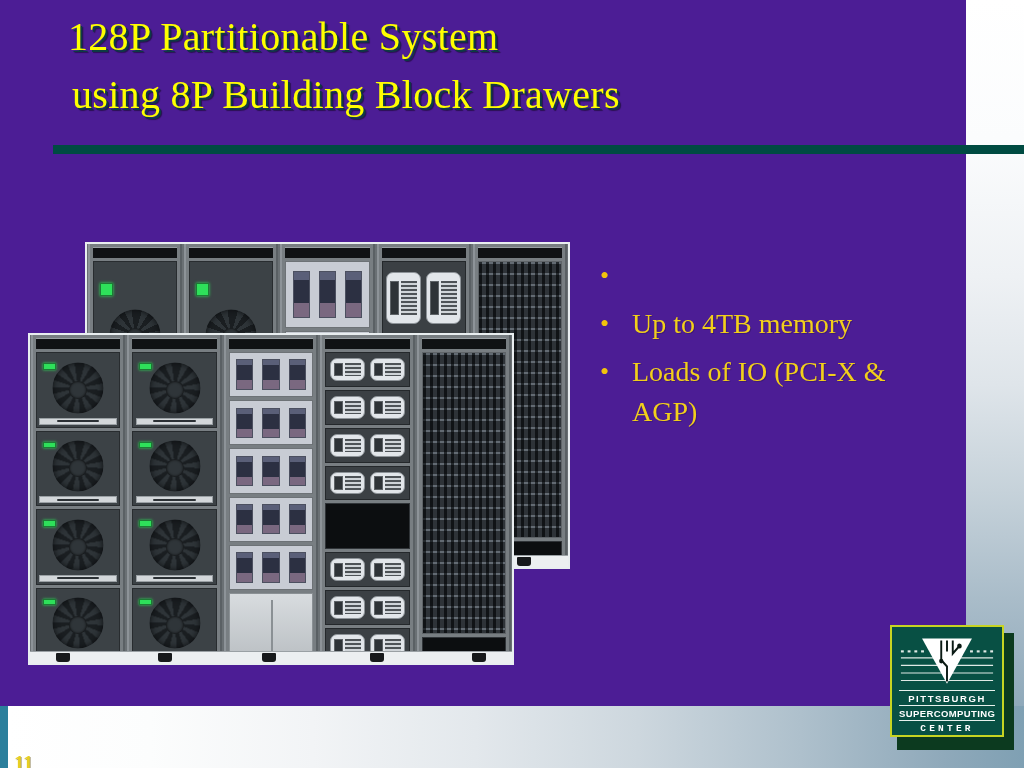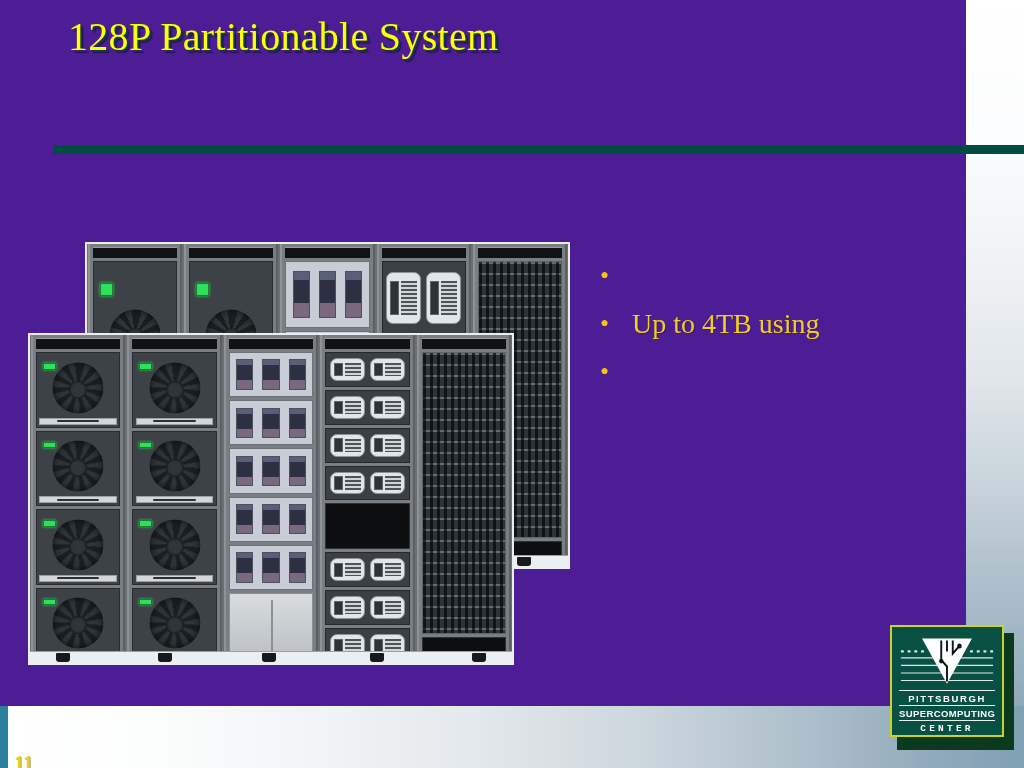--- a/index.html
+++ b/index.html
@@ -351,20 +351,21 @@
 </style>
 </head>
 <body>
 
 <div id="slide">
 
   <div id="right-panel"></div>
 
   <div id="title-block">
     <div class="title-line" id="title-line-1">128P Partitionable System</div>
+    <div class="title-line" id="title-line-2">using 8P Building Block Drawers</div>
   </div>
 
   <div id="title-rule"></div>
 
   <div class="photo" id="photo-back">
     <div class="rack-row">
 
       <div class="rack">
         <div class="rack-top"></div>
         <div class="rack-body">
@@ -681,24 +682,25 @@
       <div class="foot" style="left:442px"></div>
     </div>
   </div>
 
   <div id="bullets">
     <div class="bullet-row">
       <span class="bullet-dot">•</span>
     </div>
     <div class="bullet-row">
       <span class="bullet-dot">•</span>
-      <span class="bullet-text">Up to 4TB using</span>
+      <span class="bullet-text">Up to 4TB memory</span>
     </div>
     <div class="bullet-row">
       <span class="bullet-dot">•</span>
+      <span class="bullet-text">Loads of IO (PCI-X &amp; AGP)</span>
     </div>
   </div>
 
   <div id="bottom-bar-left-strip"></div>
   <div id="bottom-bar"></div>
   <div id="page-number">11</div>
 
   <div id="logo-shadow"></div>
   <div id="logo">
     <div id="logo-mark">

